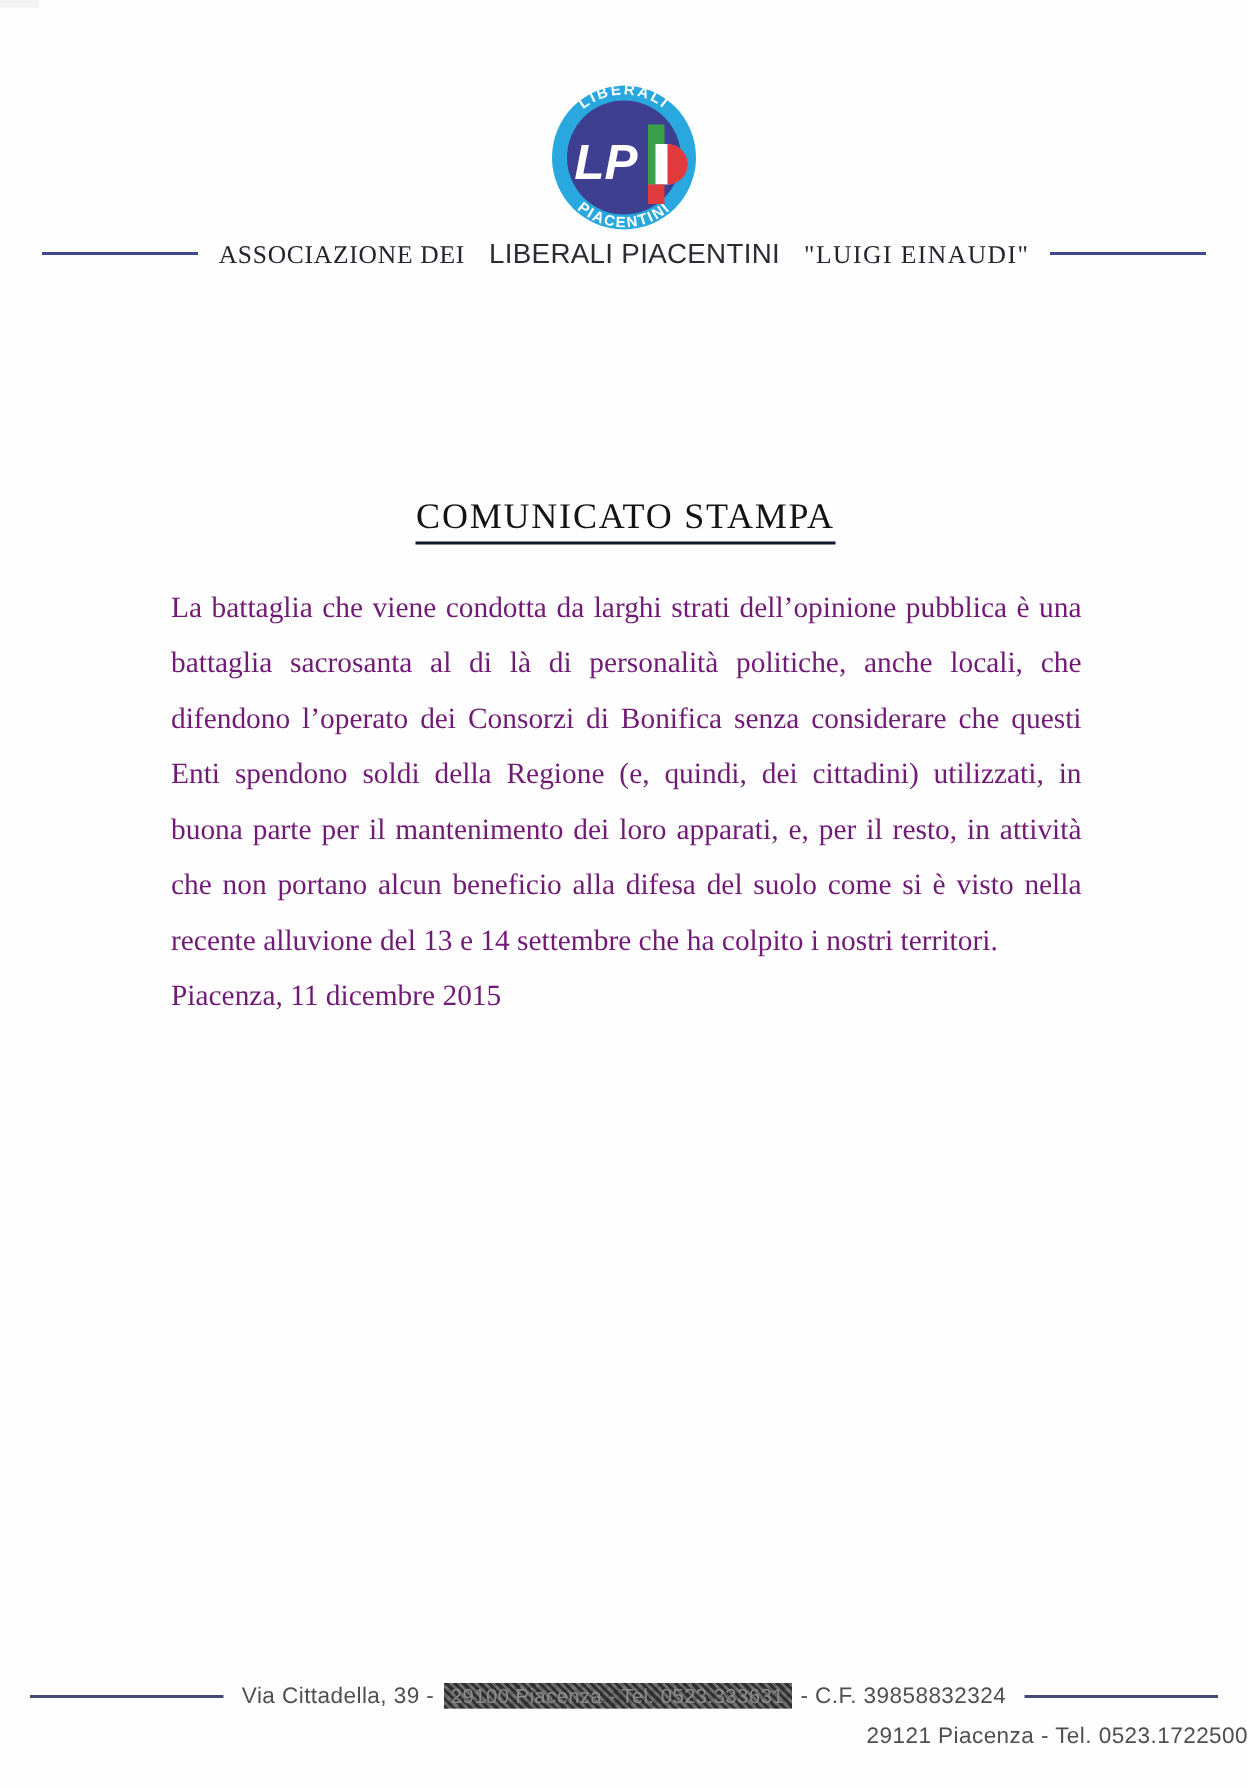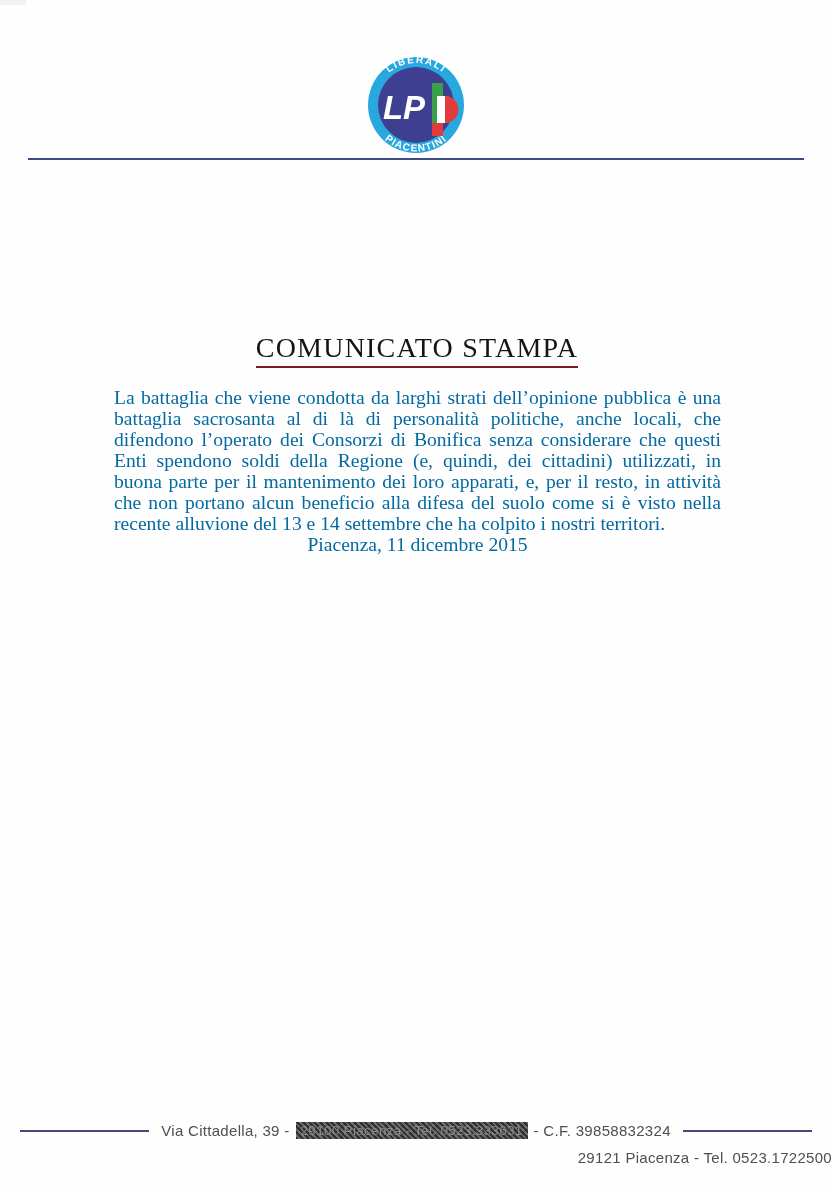--- a/index.html
+++ b/index.html
@@ -70,39 +70,39 @@
 
   
   .doc-title-row {
     position: absolute;
     left: 114px; top: 332px;
     width: 606px;
     text-align: center;
   }
   .doc-title {
     display: inline-block;
-    font-size: 28px;
+    font-size: 24px;
     letter-spacing: 1.2px;
     color: #141414;
-    border-bottom: 2px solid #7f1d1d;
+    border-bottom: 2px solid #0f172a;
     padding-bottom: 2px;
   }
   .doc-body {
     position: absolute;
     left: 114px; top: 387px;
     width: 607px;
     font-size: 19.6px;
-    line-height: 21px;
-    color: #0369a1;
+    line-height: 37px;
+    color: #701a75;
   }
   .doc-paragraph {
     text-align: justify;
   }
   .doc-dateline {
-    text-align: center;
+    text-align: left;
   }
 
   
   .footer-line1 {
     position: absolute;
     left: 0; top: 1122px;
     width: 100%;
     display: flex;
     align-items: center;
     padding: 0 20px;
@@ -170,20 +170,25 @@
         <path d="M66,41 h12 a13.5,13.5 0 0 1 0,27 h-12 z" fill="#FFFFFF"></path>
         <rect x="66" y="41" width="5" height="27" fill="#3AA04A"></rect>
         <path d="M79,41 a13.5,13.5 0 0 1 0,27 z" fill="#E23B3E"></path>
         <rect x="66" y="68" width="11" height="13" fill="#E23B3E"></rect>
       </g>
     </svg>
   </div>
 
   <div class="header">
     <div class="rule"></div>
+    <div class="header-text">
+      <span class="header-prefix">ASSOCIAZIONE DEI</span>
+      <span class="header-org">LIBERALI PIACENTINI</span>
+      <span class="header-quoted">"LUIGI EINAUDI"</span>
+    </div>
     <div class="rule"></div>
   </div>
 
   <div class="doc-title-row">
     <span class="doc-title">COMUNICATO STAMPA</span>
   </div>
 
   <div class="doc-body">
     <div class="doc-paragraph">La battaglia che viene condotta da larghi strati dell’opinione pubblica è una battaglia sacrosanta al di là di personalità politiche, anche locali, che difendono l’operato dei Consorzi di Bonifica senza considerare che questi Enti spendono soldi della Regione (e, quindi, dei cittadini) utilizzati, in buona parte per il mantenimento dei loro apparati, e, per il resto, in attività che non portano alcun beneficio alla difesa del suolo come si è visto nella recente alluvione del 13 e 14 settembre che ha colpito i nostri territori.</div>
     <div class="doc-dateline">Piacenza, 11 dicembre 2015</div>

